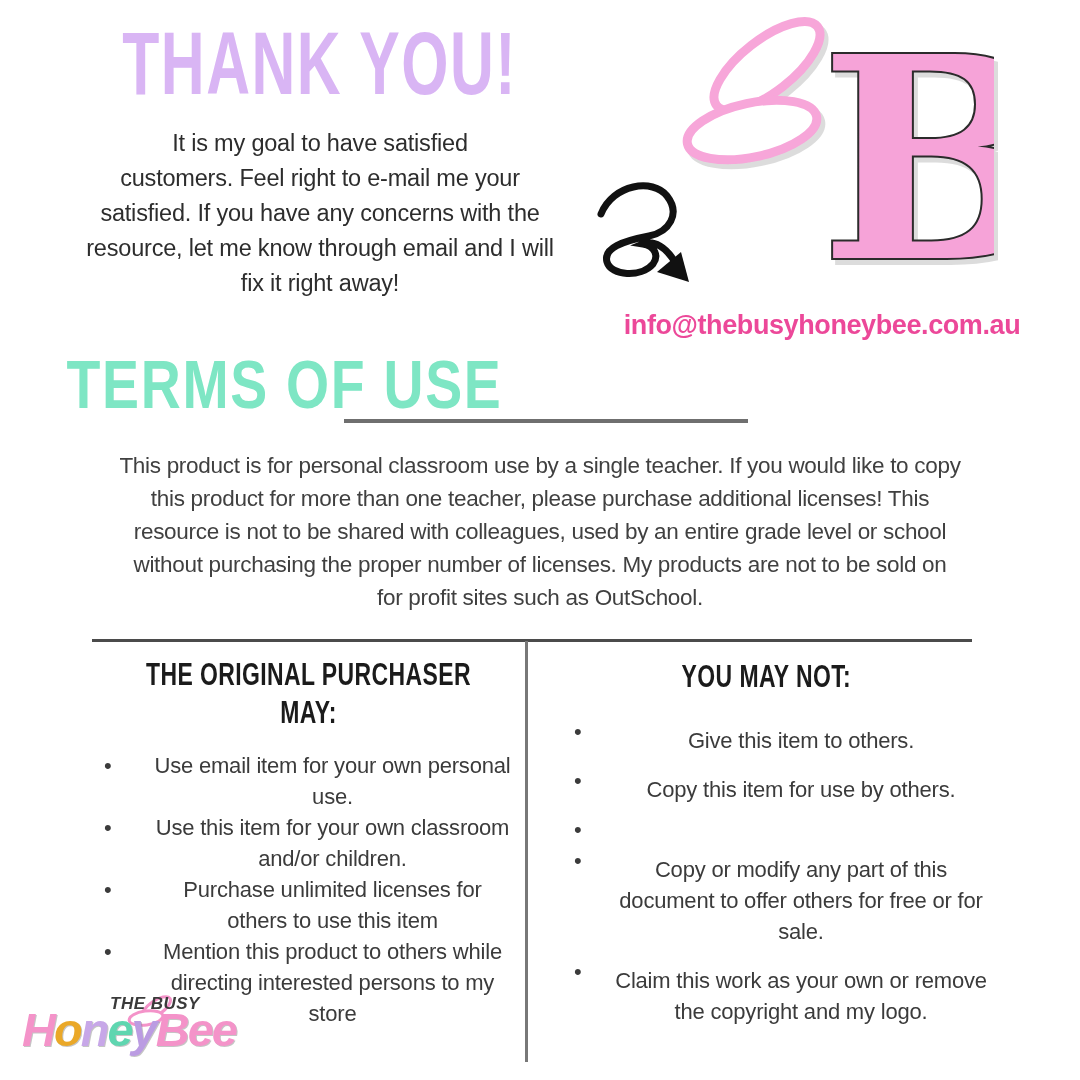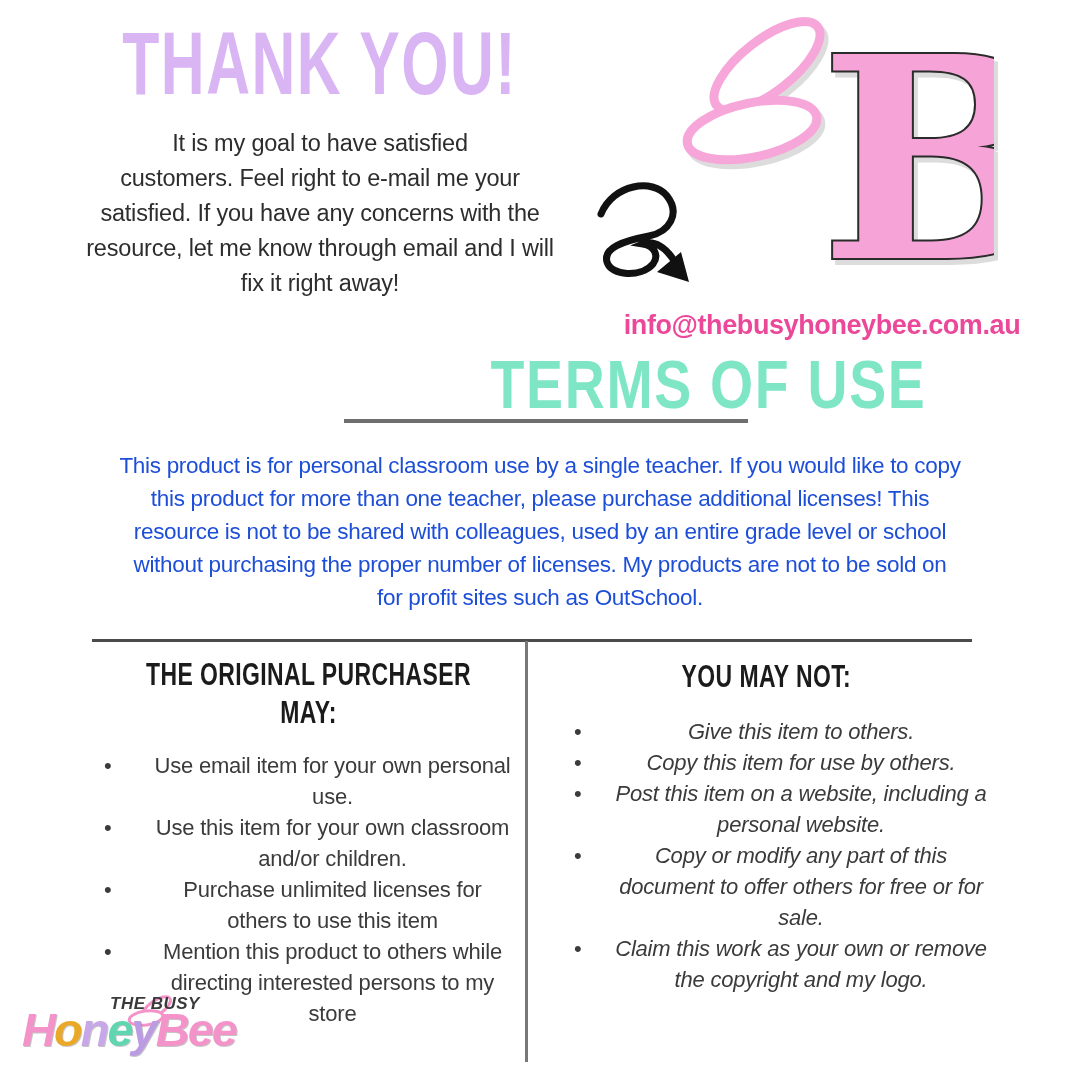--- a/index.html
+++ b/index.html
@@ -24,51 +24,51 @@
   .arrow-wrap{position:absolute;left:593px;top:176px;width:106px;height:116px;}
   
   .bee-logo{position:absolute;left:662px;top:6px;width:332px;height:298px;
     filter:drop-shadow(4px 5px 0 rgba(140,140,140,0.30));}
   
   .email{
     position:absolute;left:598px;top:310px;width:448px;text-align:center;
     font-size:27px;font-weight:700;color:#ec4899;letter-spacing:-0.4px;
   }
   
-  .terms-title{position:absolute;left:0;top:346px;width:968px;text-align:right;}
+  .terms-title{position:absolute;left:0;top:346px;width:968px;text-align:left;padding-left:25px;}
   .terms-title .display{
     display:inline-block;font-weight:800;font-size:66px;line-height:76px;
     letter-spacing:2px;color:#7ee6c4;transform:scale(0.84,1.05);transform-origin:50% 50%;
   }
   .terms-underline{position:absolute;left:344px;top:419px;width:404px;height:4px;background:#6f6f6f;}
   
   .terms-par{
     position:absolute;left:28px;top:449px;width:1024px;text-align:center;
-    font-size:22.5px;line-height:33px;color:#1d4ed8;letter-spacing:-0.3px;
+    font-size:22.5px;line-height:33px;color:#404040;letter-spacing:-0.3px;
   }
   .terms-par div{white-space:nowrap;}
   
   .rule-h{position:absolute;left:92px;top:639px;width:880px;height:3px;background:#4b4b4b;}
   .rule-v{position:absolute;left:525px;top:641px;width:3px;height:421px;background:#787878;}
   
   .col{position:absolute;top:660px;}
   .col-left{left:92px;width:433px;}
   .col-right{left:540px;width:452px;}
   .col-header{text-align:center;color:#1b1b1b;}
   .col-header .display{
     display:inline-block;font-weight:800;font-size:28px;line-height:34px;
     letter-spacing:0.5px;transform:scale(0.82,1.12);transform-origin:50% 50%;
   }
   .bullets{margin-top:22px;}
   .li{display:flex;align-items:flex-start;font-size:22px;line-height:31px;color:#3b3b3b;}
   .li .dot{width:48px;padding-left:12px;box-sizing:border-box;font-size:22px;}
   .col-right .li .dot{width:70px;padding-left:34px;}
   .li .txt{flex:1;text-align:center;letter-spacing:-0.2px;}
   .col-left .li .txt{max-width:360px;margin:0 auto;}
-  .col-right .li .txt{max-width:380px;margin:0 auto;font-style:italic;}
+  .col-right .li .txt{max-width:380px;margin:9px auto;}
   
   .footer-logo{position:absolute;left:20px;top:984px;width:250px;height:96px;}
   .footer-top{
     position:absolute;left:90px;top:10px;font-size:17px;font-weight:800;
     color:#3a3a3a;letter-spacing:0.5px;font-style:italic;
   }
   .footer-wings{position:absolute;left:102px;top:8px;}
   .footer-script{
     position:absolute;left:2px;top:20px;font-style:italic;font-weight:800;
     font-size:47px;line-height:52px;letter-spacing:-2px;white-space:nowrap;
@@ -157,21 +157,20 @@
       <div class="li">
         <span class="dot">•</span>
         <span class="txt">Give this item to others.</span>
       </div>
       <div class="li">
         <span class="dot">•</span>
         <span class="txt">Copy this item for use by others.</span>
       </div>
       <div class="li">
         <span class="dot">•</span>
-        <span class="txt">Post this item on a website, including a personal website.</span>
       </div>
       <div class="li">
         <span class="dot">•</span>
         <span class="txt">Copy or modify any part of this document to offer others for free or for sale.</span>
       </div>
       <div class="li">
         <span class="dot">•</span>
         <span class="txt">Claim this work as your own or remove the copyright and my logo.</span>
       </div>
     </div>

